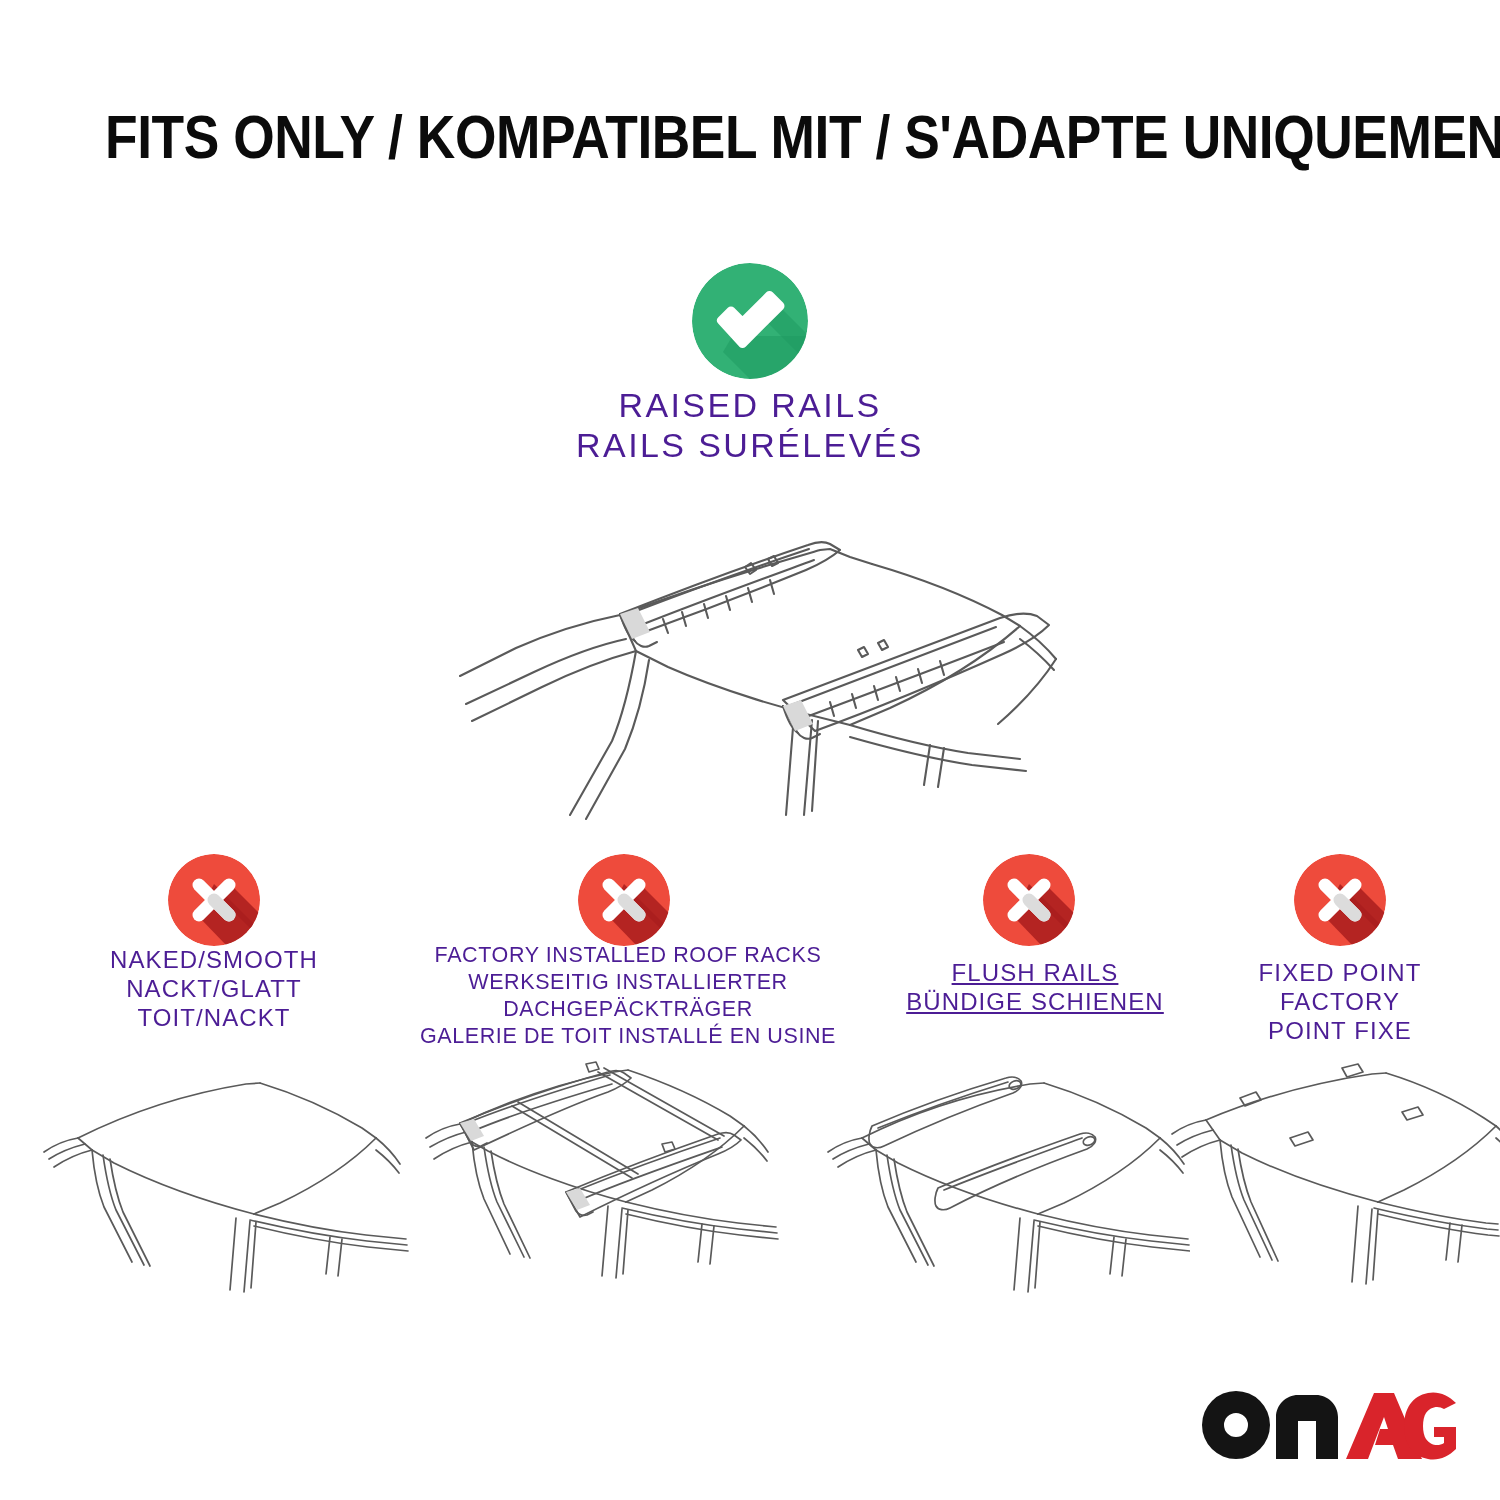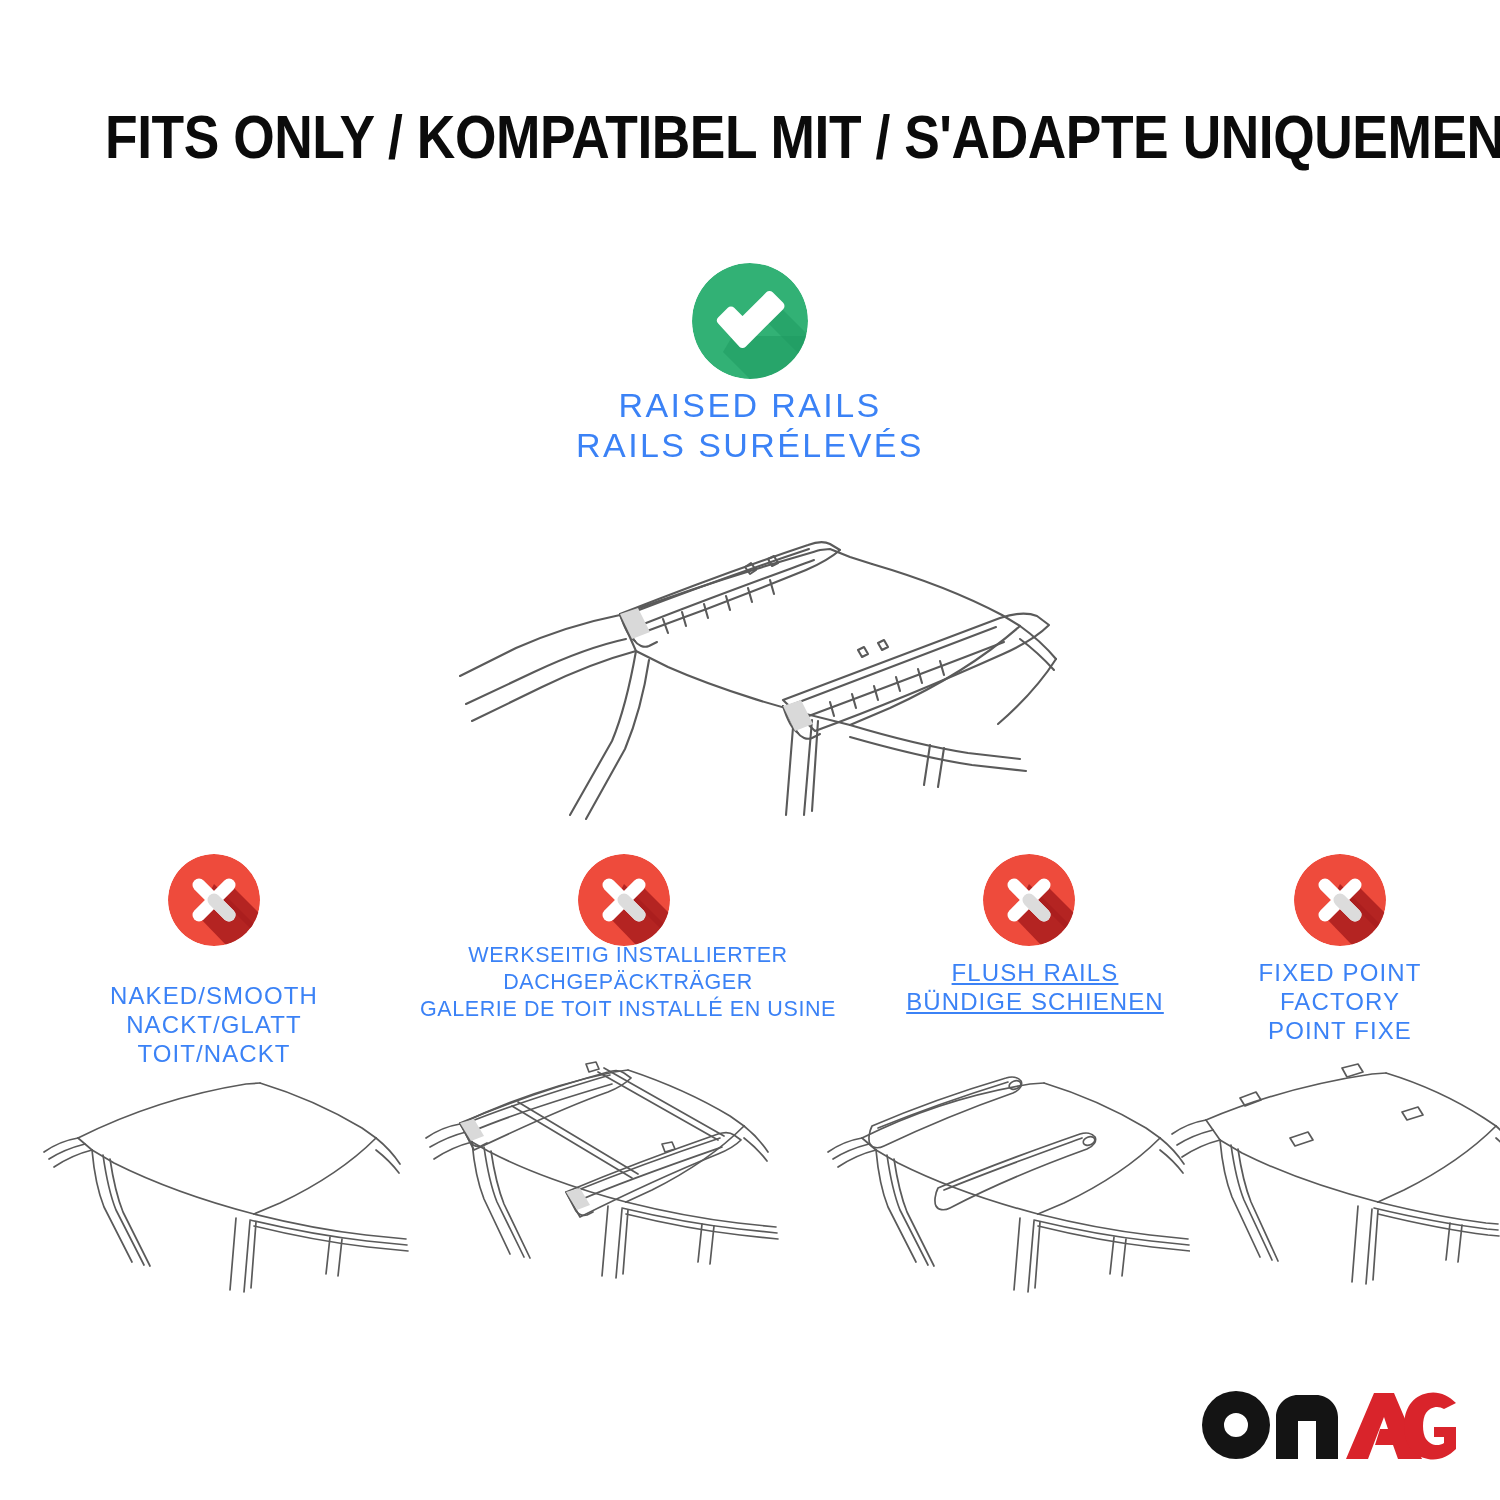--- a/index.html
+++ b/index.html
@@ -50,21 +50,21 @@
     left: 0; top: 0;
     width: 100%; height: 100%;
   }
 
   
   .caption {
     position: absolute;
     text-align: center;
     font-family: "Liberation Sans", sans-serif;
     font-weight: 400;
-    color: #3b82f6;
+    color: #4c1d95;
     letter-spacing: 1.6px;
   }
   .caption .line { display: block; white-space: nowrap; }
 
   .caption-main {
     font-size: 34px;
     line-height: 40px;
     letter-spacing: 2.4px;
   }
   .caption-small {
@@ -195,21 +195,21 @@
       <path d="M46 30 L62 46 L92 76 L92 78 A46 46 0 0 1 58 91 L30 62 Z" fill="#a91d1d" opacity="0.85"></path>
       <path d="M62 30 L92 60 L92 84 L50 42 Z" fill="#a91d1d" opacity="0.85"></path>
       <g stroke="#ffffff" stroke-width="13" stroke-linecap="round">
         <line x1="31" y1="31" x2="61" y2="61"></line>
         <line x1="61" y1="31" x2="31" y2="61"></line>
       </g>
       <line x1="46" y1="46" x2="61" y2="61" stroke="#dcdcdc" stroke-width="13" stroke-linecap="round"></line>
     </svg>
   </div>
 
-  <div class="caption caption-small" style="left:34px; top:945px; width:360px;margin-top:36px;">
+  <div class="caption caption-small" style="left:34px; top:945px; width:360px;">
     <span class="line">NAKED/SMOOTH</span>
     <span class="line">NACKT/GLATT</span>
     <span class="line">TOIT/NACKT</span>
   </div>
 
   <div class="illus" style="left:40px; top:1060px; width:370px; height:235px;">
     <svg viewBox="0 0 370 235" aria-hidden="true">
       <g fill="none" stroke="#5a5a5a" stroke-width="1.7" stroke-linecap="round" stroke-linejoin="round">
         <path d="M38 78 C90 52 150 33 206 24 L220 23"></path>
         <path d="M220 23 C256 34 292 50 322 68 L336 78"></path>
@@ -246,20 +246,21 @@
       <path d="M62 30 L92 60 L92 84 L50 42 Z" fill="#a91d1d" opacity="0.85"></path>
       <g stroke="#ffffff" stroke-width="13" stroke-linecap="round">
         <line x1="31" y1="31" x2="61" y2="61"></line>
         <line x1="61" y1="31" x2="31" y2="61"></line>
       </g>
       <line x1="46" y1="46" x2="61" y2="61" stroke="#dcdcdc" stroke-width="13" stroke-linecap="round"></line>
     </svg>
   </div>
 
   <div class="caption caption-small tight" style="left:398px; top:942px; width:460px;">
+    <span class="line">FACTORY INSTALLED ROOF RACKS</span>
     <span class="line">WERKSEITIG INSTALLIERTER</span>
     <span class="line">DACHGEPÄCKTRÄGER</span>
     <span class="line">GALERIE DE TOIT INSTALLÉ EN USINE</span>
   </div>
 
   <div class="illus" style="left:400px; top:1058px; width:380px; height:240px;">
     <svg viewBox="0 0 380 240" aria-hidden="true">
       <g fill="none" stroke="#5a5a5a" stroke-width="1.7" stroke-linecap="round" stroke-linejoin="round">
 
         <path d="M60 66 C110 42 166 24 214 14 L228 12"></path>

